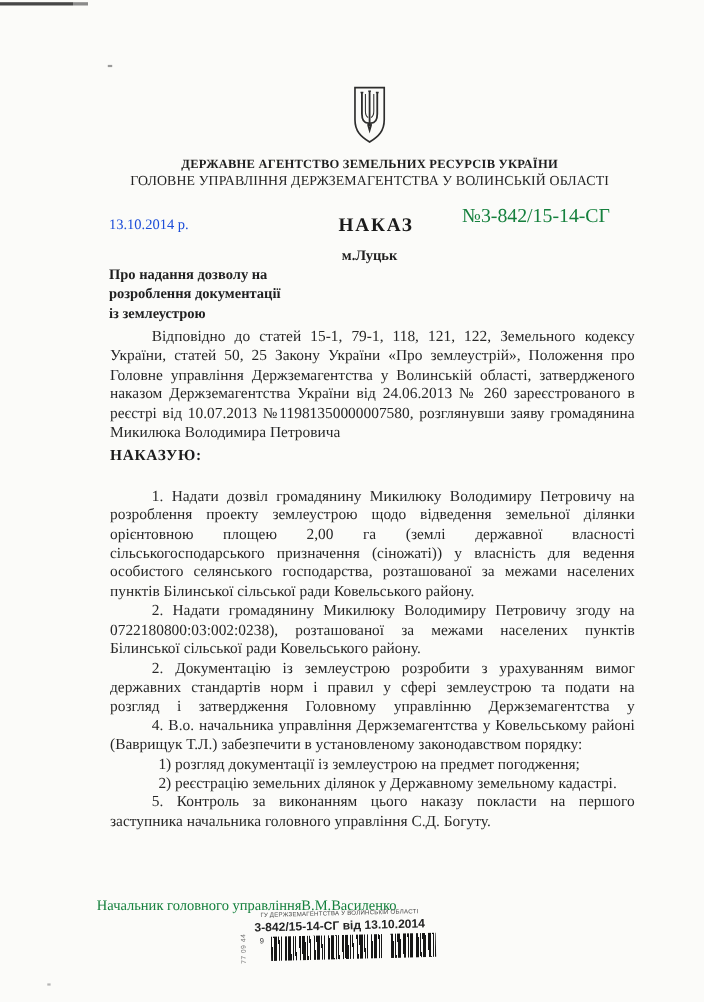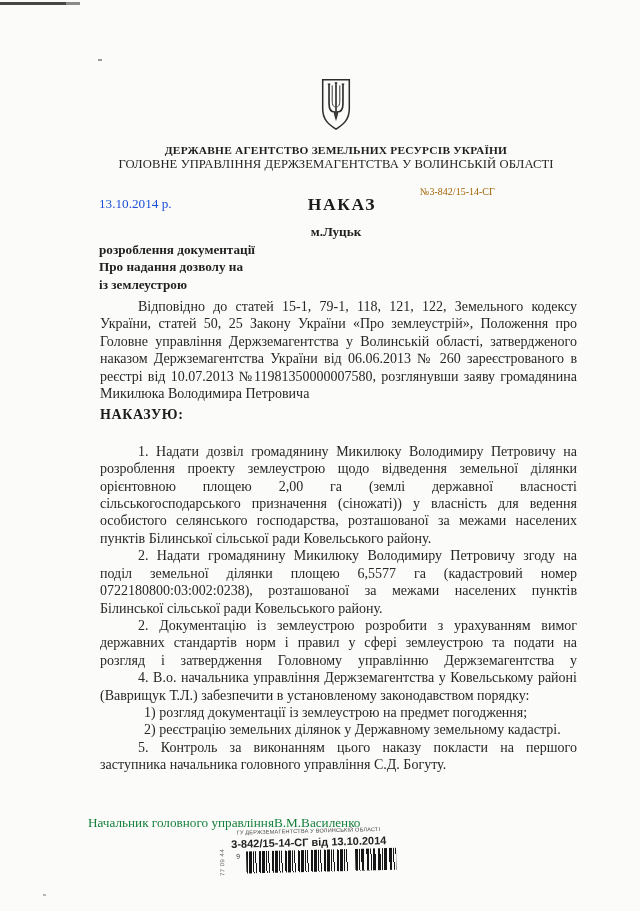--- a/index.html
+++ b/index.html
@@ -33,21 +33,21 @@
     position:absolute;left:0;top:144px;width:672px;
     text-align:center;font-weight:700;font-size:11.4px;
     letter-spacing:.2px;color:#1e1e1e;white-space:nowrap;
   }
   .hdr2{
     position:absolute;left:0;top:157px;width:672px;
     text-align:center;font-weight:400;font-size:12.6px;
     letter-spacing:.1px;color:#242424;white-space:nowrap;
   }
 
-  .docnum{position:absolute;left:420px;top:186px;font-size:10px;color:#a16207;white-space:nowrap;}
+  .docnum{position:absolute;left:420px;top:186px;font-size:18px;color:#15803d;white-space:nowrap;}
   .docdate{position:absolute;left:99px;top:196px;font-size:13.2px;color:#1d4ed8;white-space:nowrap;}
   .title{
     position:absolute;left:0;top:194px;width:684px;text-align:center;
     font-weight:700;font-size:17.5px;letter-spacing:1.6px;color:#1b1b1b;
   }
   .city{
     position:absolute;left:0;top:224px;width:672px;text-align:center;
     font-weight:700;font-size:13.2px;color:#1f1f1f;
   }
   .subject{
@@ -137,48 +137,47 @@
 
   <div class="hdr1">ДЕРЖАВНЕ АГЕНТСТВО ЗЕМЕЛЬНИХ РЕСУРСІВ УКРАЇНИ</div>
   <div class="hdr2">ГОЛОВНЕ УПРАВЛІННЯ ДЕРЖЗЕМАГЕНТСТВА У ВОЛИНСЬКІЙ ОБЛАСТІ</div>
 
   <div class="docnum">№3-842/15-14-СГ</div>
   <div class="docdate">13.10.2014 р.</div>
   <div class="title">НАКАЗ</div>
   <div class="city">м.Луцьк</div>
 
   <div class="subject" id="subject">
+      <div>Про надання дозволу на</div>
       <div>розроблення документації</div>
-      <div>Про надання дозволу на</div>
       <div>із землеустрою</div>
     </div>
 
   <div class="docbody" id="doc-body">
       <div class="blk paragraph">
         <div class="ln first">Відповідно до статей 15-1, 79-1, 118, 121, 122, Земельного кодексу</div>
         <div class="ln">України, статей 50, 25 Закону України «Про землеустрій», Положення про</div>
         <div class="ln">Головне управління Держземагентства у Волинській області, затвердженого</div>
-        <div class="ln">наказом Держземагентства України від 06.06.2013 № 260 зареєстрованого в</div>
+        <div class="ln">наказом Держземагентства України від 24.06.2013 № 260 зареєстрованого в</div>
         <div class="ln">реєстрі від 10.07.2013 №11981350000007580, розглянувши заяву громадянина</div>
         <div class="ln last">Микилюка Володимира Петровича</div>
       </div>
       <div class="blk heading">
         <div class="ln last">НАКАЗУЮ:</div>
       </div>
       <div class="blk paragraph">
         <div class="ln first">1. Надати дозвіл громадянину Микилюку Володимиру Петровичу на</div>
         <div class="ln">розроблення проекту землеустрою щодо відведення земельної ділянки</div>
         <div class="ln">орієнтовною площею 2,00 га (землі державної власності</div>
         <div class="ln">сільськогосподарського призначення (сіножаті)) у власність для ведення</div>
         <div class="ln">особистого селянського господарства, розташованої за межами населених</div>
         <div class="ln last">пунктів Білинської сільської ради Ковельського району.</div>
       </div>
       <div class="blk paragraph">
         <div class="ln first">2. Надати громадянину Микилюку Володимиру Петровичу згоду на</div>
-        <div class="ln">поділ земельної ділянки площею 6,5577 га (кадастровий номер</div>
         <div class="ln">0722180800:03:002:0238), розташованої за межами населених пунктів</div>
         <div class="ln last">Білинської сільської ради Ковельського району.</div>
       </div>
       <div class="blk paragraph">
         <div class="ln first">2. Документацію із землеустрою розробити з урахуванням вимог</div>
         <div class="ln">державних стандартів норм і правил у сфері землеустрою та подати на</div>
         <div class="ln">розгляд і затвердження Головному управлінню Держземагентства у</div>
       </div>
       <div class="blk paragraph">
         <div class="ln first">4. В.о. начальника управління Держземагентства у Ковельському районі</div>

